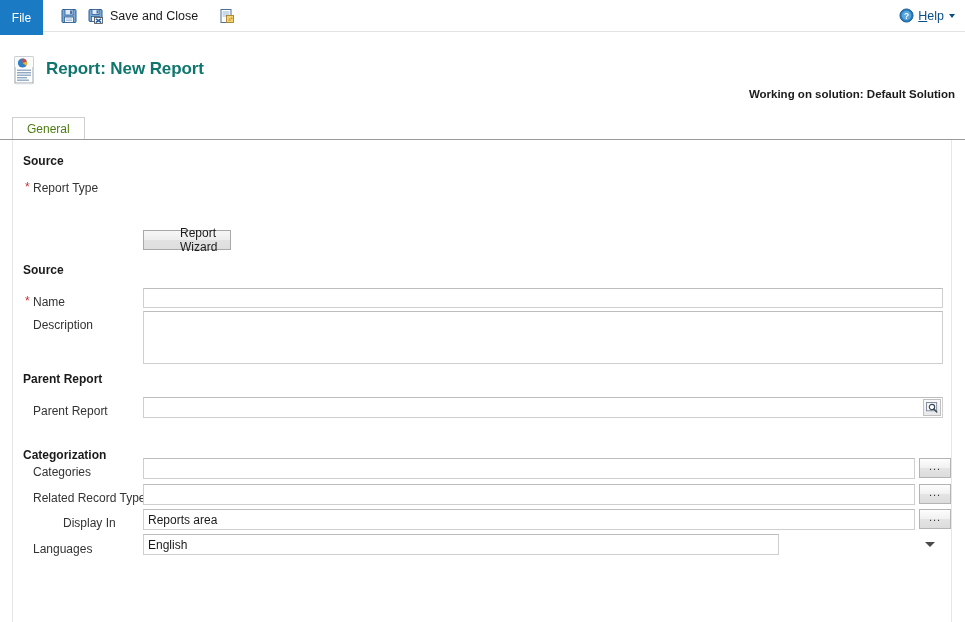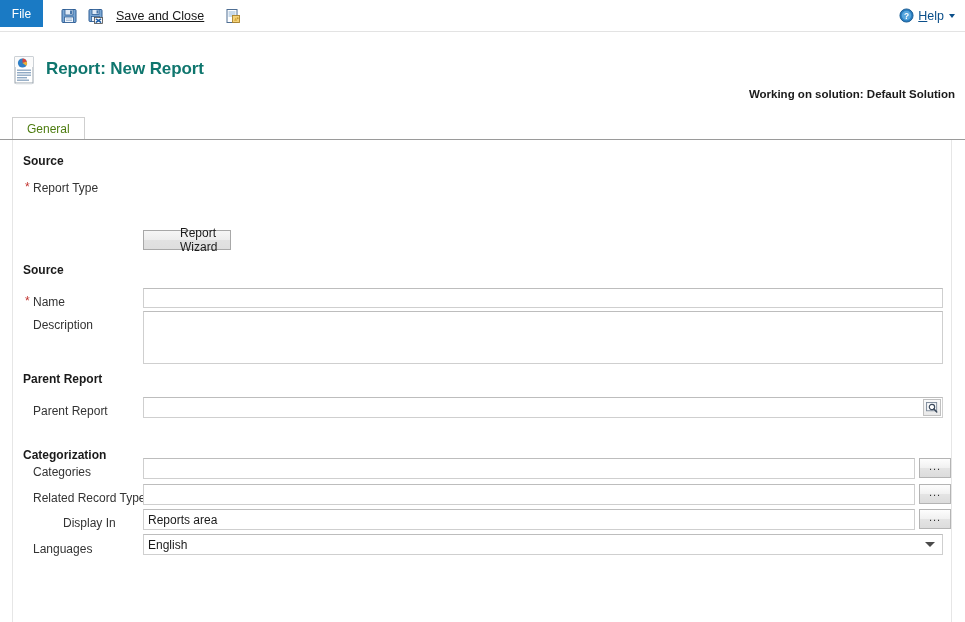--- a/index.html
+++ b/index.html
@@ -23,48 +23,47 @@
     left: 0; top: 0;
     width: 965px;
     height: 31px;
     background: #ffffff;
     border-bottom: 1px solid #e3e3e3;
   }
   .file-tab {
     position: absolute;
     left: 0; top: 0;
     width: 43px;
-    height: 27px;
+    height: 35px;
     background: #1a7ac4;
     color: #ffffff;
     font-size: 12px;
     display: flex;
     align-items: center;
     justify-content: center;
     cursor: pointer;
   }
   .cmd-group {
     position: absolute;
     left: 55px; top: 0;
     height: 31px;
     display: flex;
     align-items: center;
     gap: 0px;
   }
   .cmd-btn {
     display: flex;
     align-items: center;
-    gap: 12px;
+    gap: 6px;
     height: 31px;
     padding: 0 5px;
     cursor: pointer;
     white-space: nowrap;
     font-size: 12.5px;
     color: #1a1a1a;
-    text-decoration: underline;
   }
   .icon16 { width: 16px; height: 16px; display: inline-block; flex: none; }
 
   .help-area {
     position: absolute;
     right: 10px; top: 0;
     height: 31px;
     display: flex;
     align-items: center;
     gap: 3px;
@@ -423,17 +422,17 @@
   </div>
 
   <div class="field-label" style="left:20px; top:376px;margin-left:30px;">Display In</div>
   <input class="tbox" type="text" style="left: 130px; top: 369px; width: 772px; height: 21px;" value="Reports area">
   <div class="ell-btn" style="left:906px; top:369px;">
     <span>...</span>
   </div>
 
   <div class="field-label" style="left:20px; top:402px;">Languages</div>
   <div class="combo-wrap" style="left:130px; top:394px; width:800px; height:21px;">
-    <input class="tbox" type="text" style="left: 0px; top: 0px; width: 800px; height: 21px; padding-right: 36px;" value="English">
+    <input class="tbox" type="text" style="left: 0px; top: 0px; width: 636px; height: 21px; padding-right: 36px;" value="English">
     <span class="combo-arrow"></span>
   </div>
 
 </div>
 
 </body></html>

